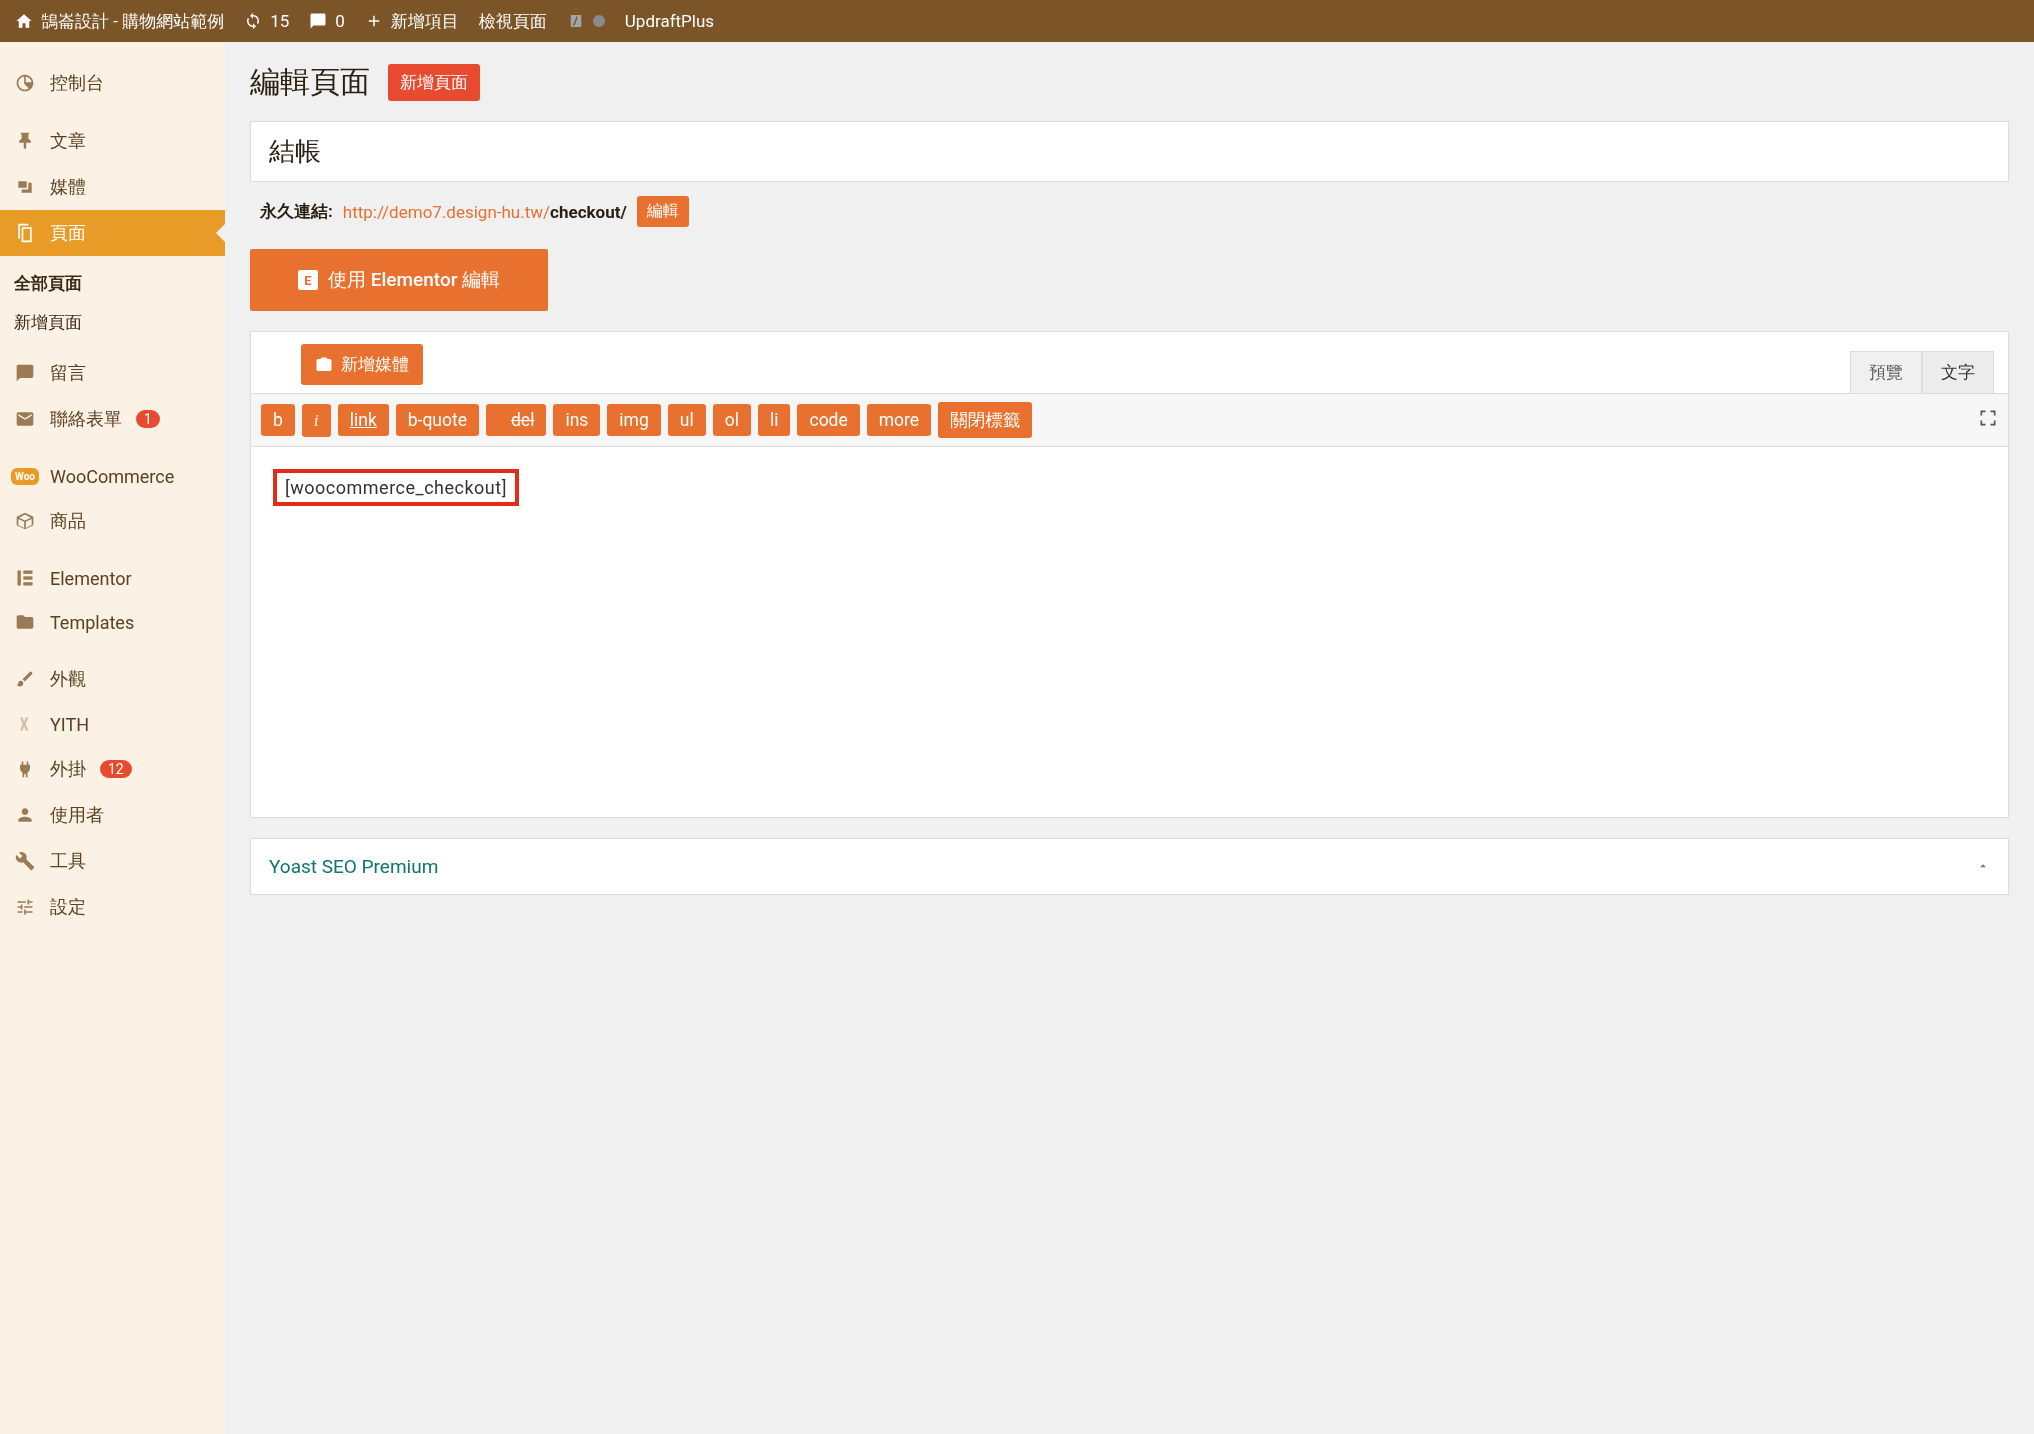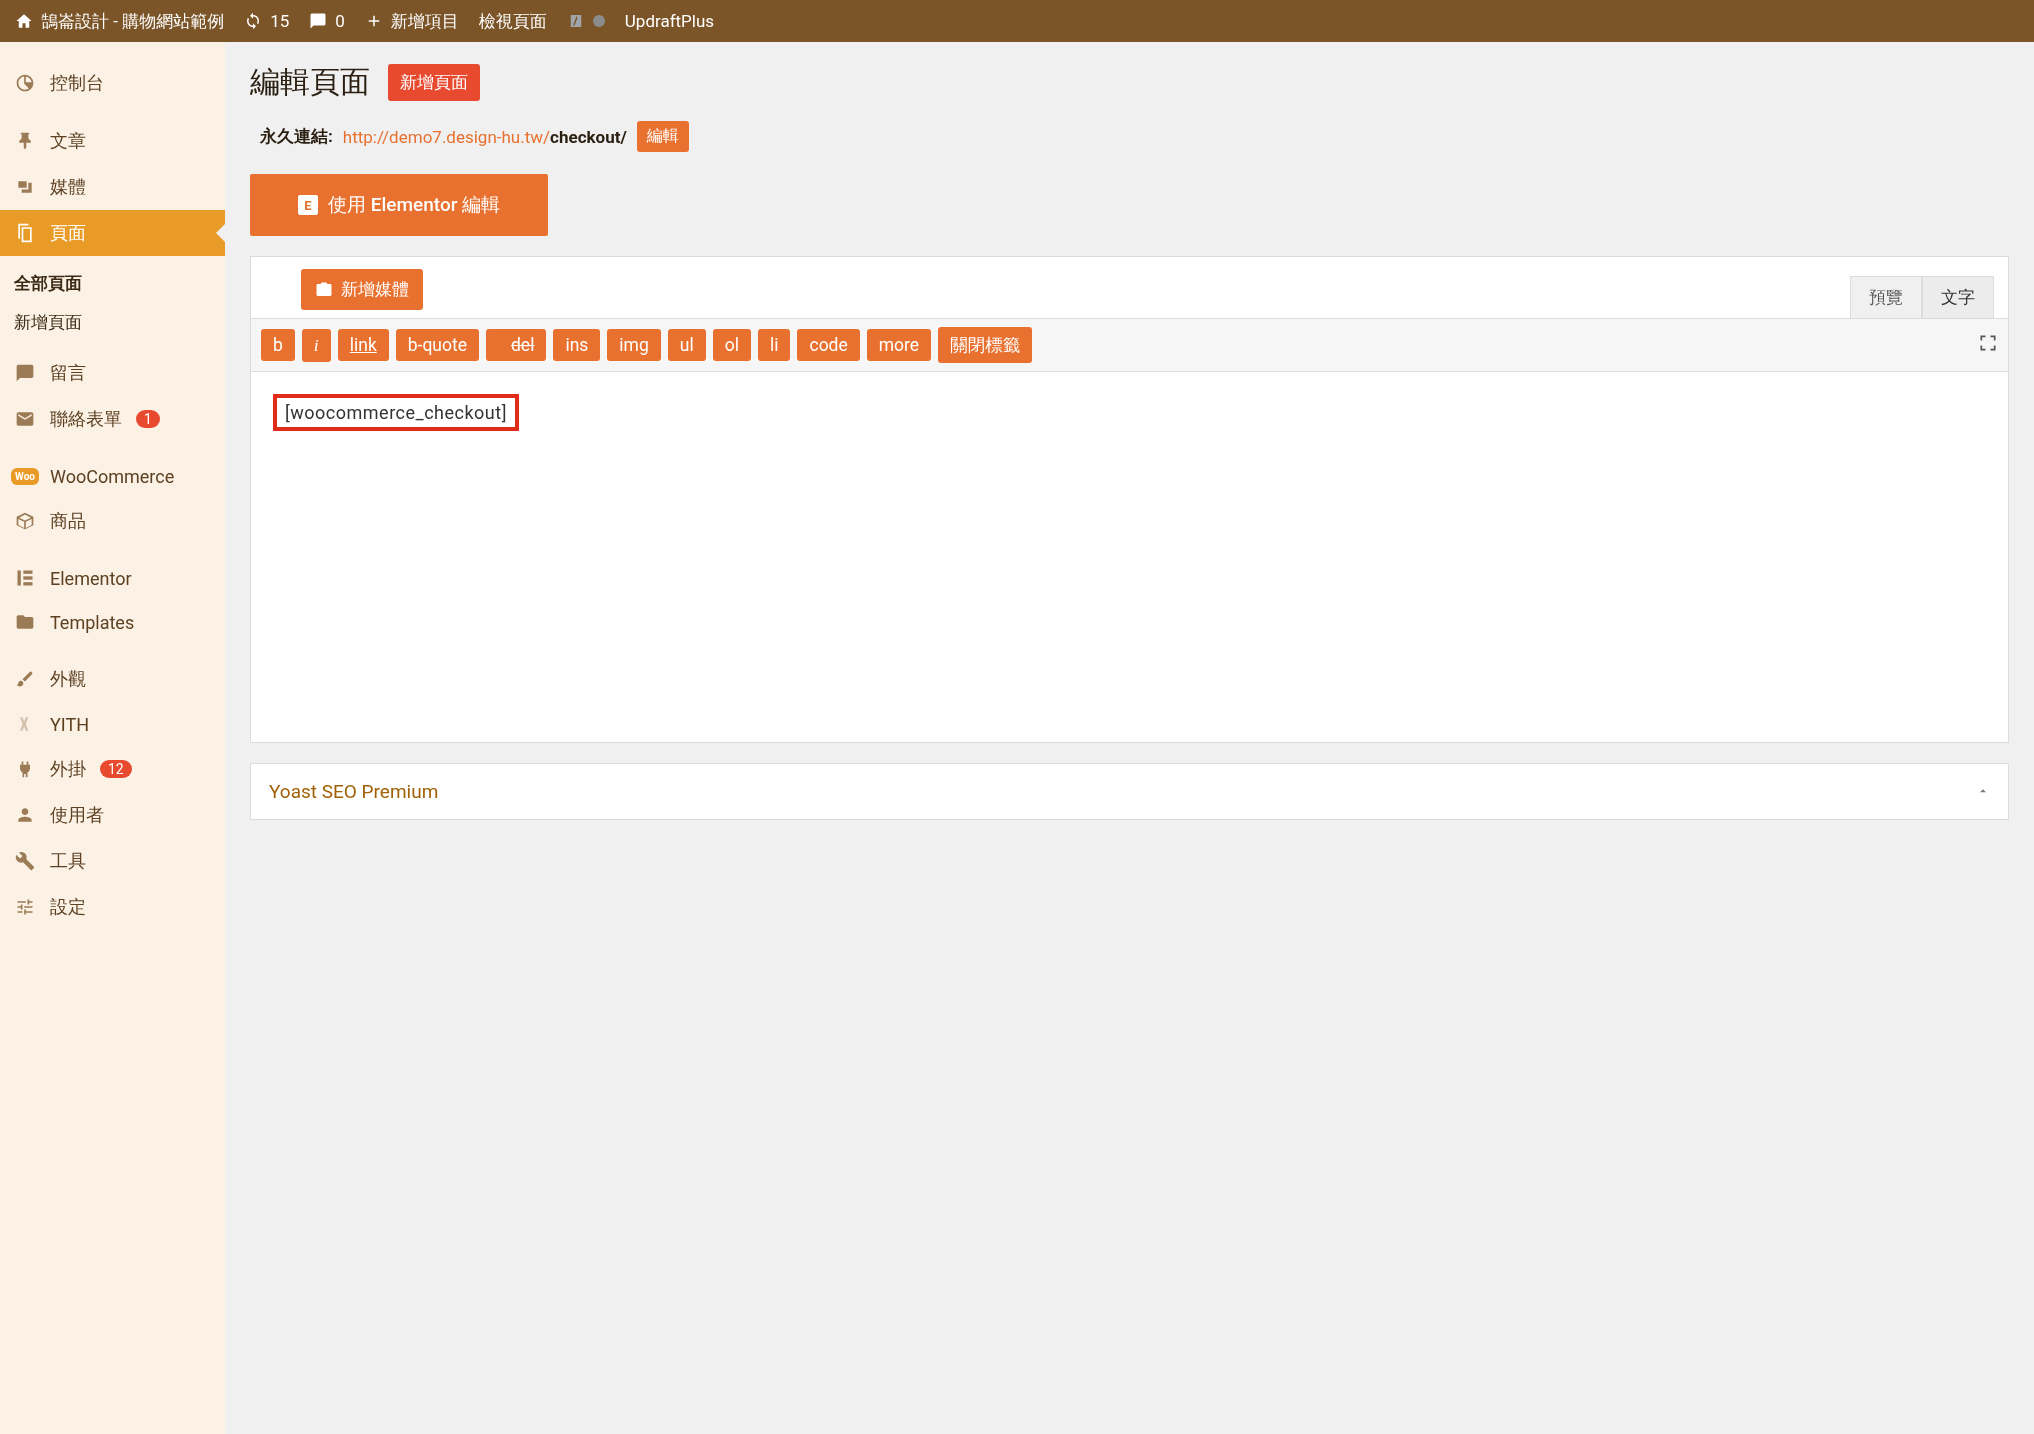--- a/index.html
+++ b/index.html
@@ -40,21 +40,21 @@
 .toolbar { background: #f6f6f7; border-top: 1px solid #dcdcde; border-bottom: 1px solid #dcdcde; padding: 8px 10px; display: flex; align-items: center; gap: 7px; flex-wrap: wrap; }
 .tb-btn { background: #e8712f; color: #fff; border: none; padding: 6px 12px; font-size: 17.5px; border-radius: 3px; cursor: pointer; font-family: inherit; }
 .tb-btn.i { font-style: italic; font-family: Georgia, serif; }
 .tb-btn.u { text-decoration: underline; }
 .tb-btn.s { text-decoration: line-through; padding-left: 25px; }
 .tb-spacer { flex: 1; }
 .fs-btn { cursor: pointer; color: #555; }
 .editor-content { padding: 22px; min-height: 370px; font-family: Menlo, Consolas, monospace; font-size: 18px; color: #333; }
 .highlight-box { border: 4px solid #e22c1a; display: inline-block; padding: 4px 8px; letter-spacing: 0.5px; }
 .editor-footer { background: #f6f6f7; border-top: 1px solid #dcdcde; padding: 12px 16px; display: flex; justify-content: space-between; font-size: 17px; color: #555; }
-.meta-box { background: #fff; border: 1px solid #dcdcde; margin-top: 20px; padding: 16px 18px; display: flex; justify-content: space-between; align-items: center; font-size: 19px; color: #a16207; }
+.meta-box { background: #fff; border: 1px solid #dcdcde; margin-top: 20px; padding: 16px 18px; display: flex; justify-content: space-between; align-items: center; font-size: 19px; color: #0f766e; }
 .topbar .dot { width: 12px; height: 12px; background: #8b8b8b; border-radius: 50%; }
 </style>
 </head>
 <body>
 
 <div class="topbar">
   <div class="topbar-item">
     <svg viewBox="0 0 24 24">
         <path d="M12 3l10 9h-3v9h-5v-6h-4v6H5v-9H2z"></path>
       </svg>
@@ -234,20 +234,21 @@
       <span>設定</span>
     </div>
   </div>
 
   <div class="main">
     <div class="page-header">
       <h1>編輯頁面</h1>
       <button class="btn-red">新增頁面</button>
     </div>
 
+    <div class="title-box">結帳</div>
 
     <div class="permalink">
       <strong>永久連結:</strong>
       <span>
         <a>http://demo7.design-hu.tw/</a><span class="bold">checkout/</span>
       </span>
       <button class="btn-orange-sm">編輯</button>
     </div>
 
     <button class="btn-elementor">

